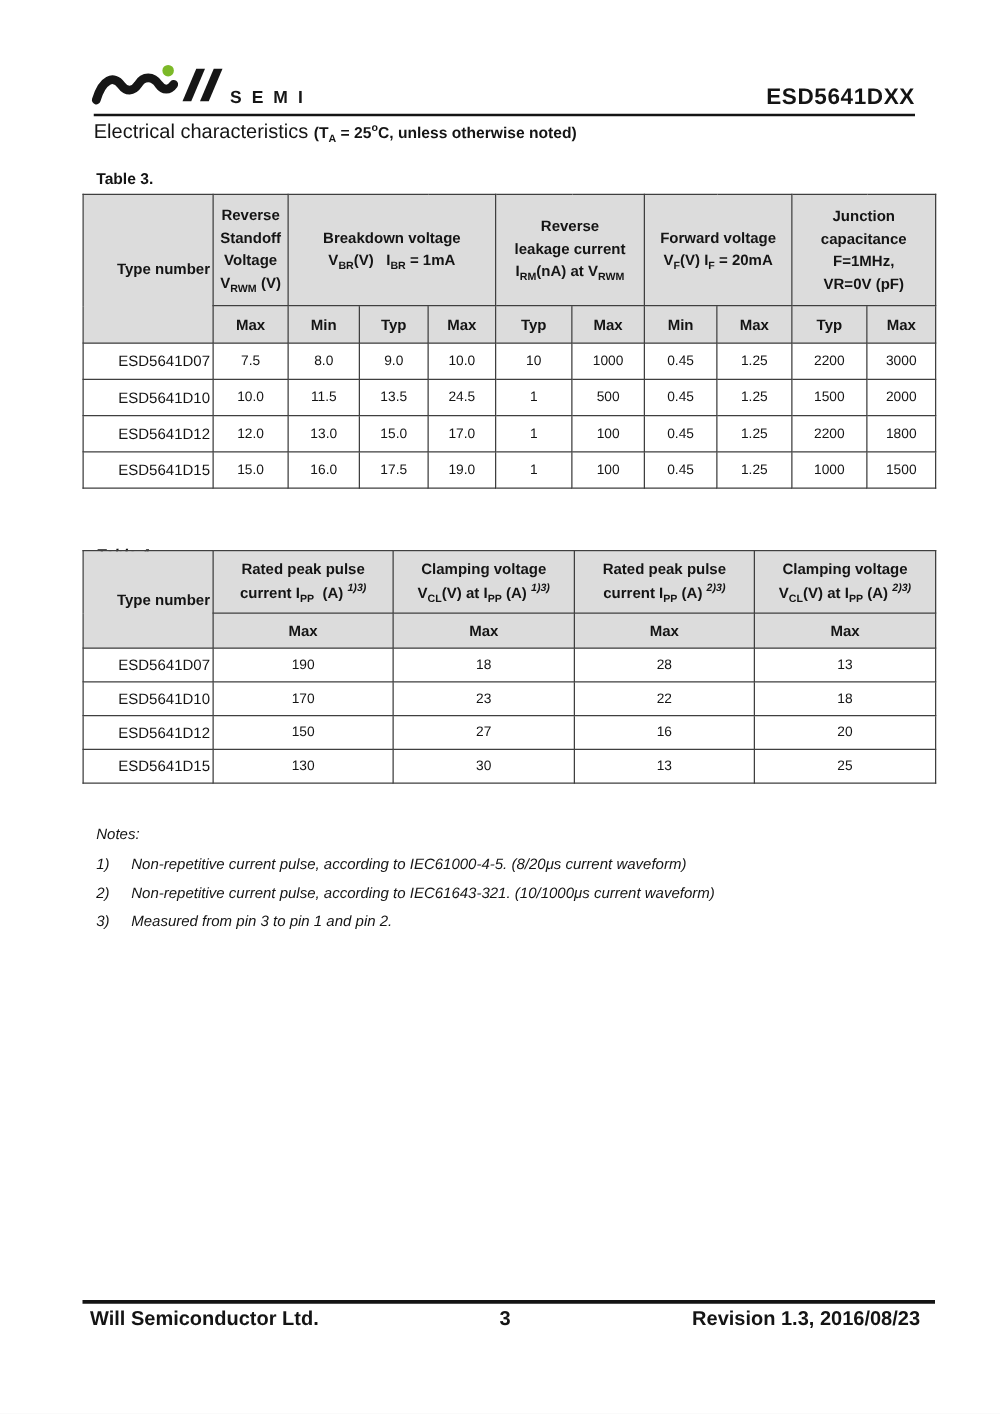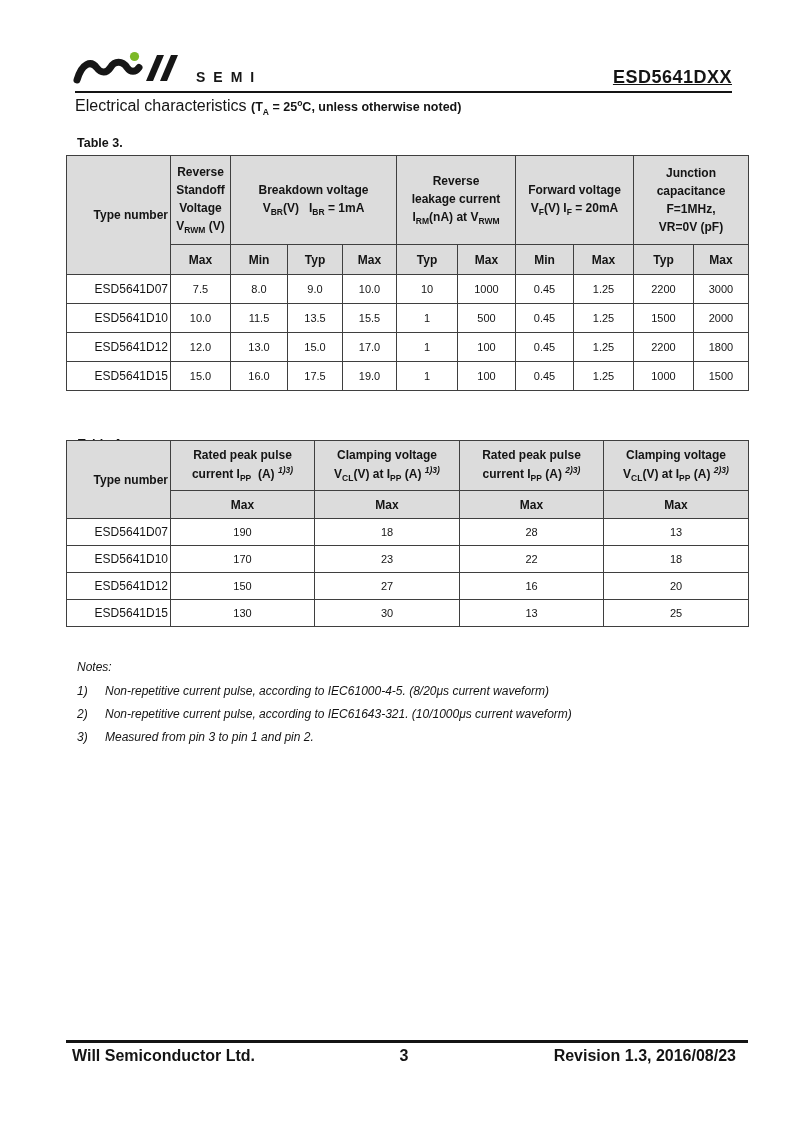--- a/index.html
+++ b/index.html
@@ -5,24 +5,24 @@
   html,body { margin:0; padding:0; background:#f2f2f2; }
   .page {
     position:relative; width:800px; height:1131px; margin:0 auto;
     background:#ffffff; color:#141414;
     font-family:"Liberation Sans","DejaVu Sans",sans-serif;
     overflow:hidden;
   }
   
   .doc-header { position:absolute; left:72px; right:68px; top:46px; height:44px;
     display:flex; justify-content:space-between; align-items:flex-end; }
-  .brand { display:flex; align-items:flex-end; gap:12px; }
+  .brand { display:flex; align-items:flex-end; gap:0; }
   .brand svg { display:block; }
   .semi { font-weight:bold; font-size:14px; letter-spacing:8px; padding-bottom:5px; color:#161616; }
-  .part-number { font-weight:bold; font-size:18px; padding-bottom:2px; letter-spacing:0.5px;text-decoration:underline; }
+  .part-number { font-weight:bold; font-size:18px; padding-bottom:2px; letter-spacing:0.5px; }
   .header-rule { position:absolute; left:75px; width:657px; top:91px; border-top:2.5px solid #141414; }
   
   .section-title { position:absolute; left:75px; top:97px; white-space:nowrap; }
   .st-main { font-size:16px; font-weight:normal; }
   .st-cond { font-size:12.5px; font-weight:bold; }
   sub { font-size:8.5px; }
   sup { font-size:8.5px; }
   
   .tcaption { position:absolute; left:77px; font-weight:bold; font-size:12.5px; }
   .t3cap { top:136px; }
@@ -127,21 +127,21 @@
           <td>0.45</td>
           <td>1.25</td>
           <td>2200</td>
           <td>3000</td>
         </tr>
         <tr>
           <td class="type-cell">ESD5641D10</td>
           <td>10.0</td>
           <td>11.5</td>
           <td>13.5</td>
-          <td>15.5</td>
+          <td>24.5</td>
           <td>1</td>
           <td>500</td>
           <td>0.45</td>
           <td>1.25</td>
           <td>1500</td>
           <td>2000</td>
         </tr>
         <tr>
           <td class="type-cell">ESD5641D12</td>
           <td>12.0</td>

